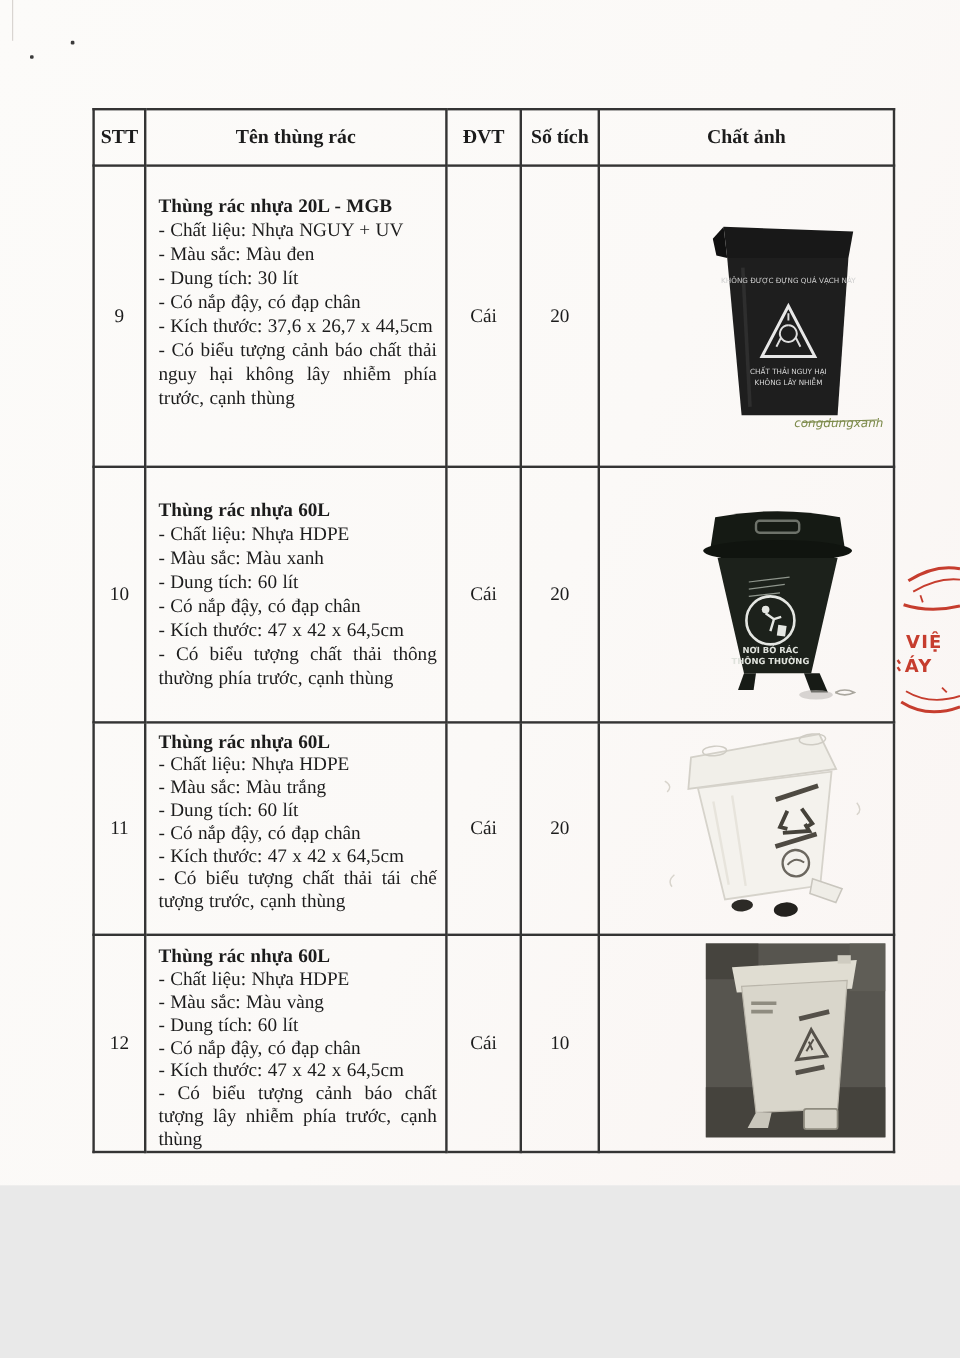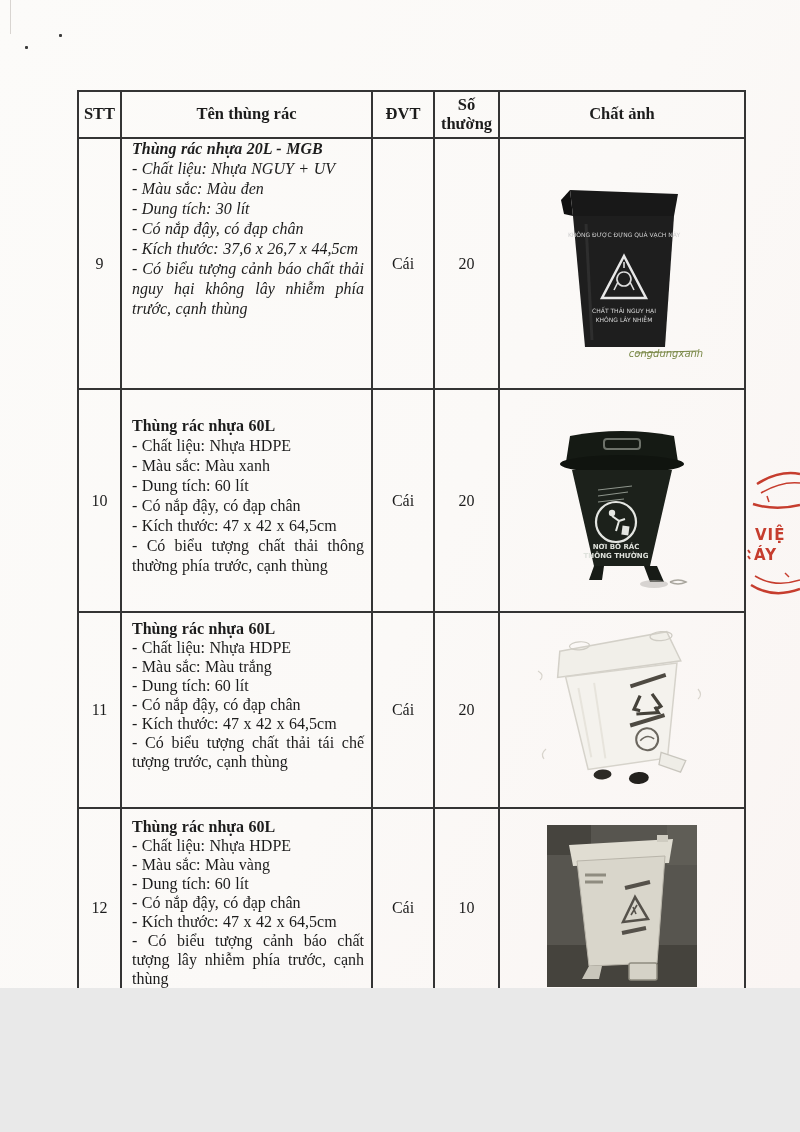--- a/index.html
+++ b/index.html
@@ -10,25 +10,25 @@
   .edge-shadow{position:absolute;left:10px;top:0;width:1px;height:34px;background:#d9d5d1;}
 
   table.bins{position:absolute;left:77px;top:90px;border-collapse:collapse;table-layout:fixed;width:667px;}
   .bins th,.bins td{border:2px solid #343434;overflow:hidden;}
   .bins th{font-size:16.5px;font-weight:bold;text-align:center;vertical-align:middle;line-height:1.15;padding:2px;}
   tr.hdr{height:47px;}
   td.stt,td.dvt,td.qty{text-align:center;vertical-align:middle;font-size:16px;}
   td.desc{vertical-align:top;padding:0 7px 0 10px;font-size:16px;word-spacing:0.5px;}
   .btitle{font-weight:bold;}
   .spec{text-align:justify;}
-  tr.r9{height:251px;}  tr.r9  .desc{line-height:20px;font-style:italic;}
+  tr.r9{height:251px;}  tr.r9  .desc{padding-top:24px;line-height:20px;}
   tr.r10{height:213px;} tr.r10 .desc{padding-top:26px;line-height:20px;}
   tr.r11{height:165px;} tr.r11 .desc{padding-top:6px;line-height:19px;}
   tr.r12{height:170px;} tr.r12 .desc{padding-top:8px;line-height:19px;}
-  td.img{text-align:center;vertical-align:middle;padding:16px;}
+  td.img{text-align:right;vertical-align:middle;padding:6px;}
 
   .photo12{display:inline-block;line-height:0;}
   .stamp{position:absolute;top:458px;right:0;width:55px;height:152px;}
   .footer{position:absolute;top:1098px;right:16px;
     font-family:"DejaVu Sans","Liberation Sans",sans-serif;font-size:16px;color:#4b4b4b;}
   svg text{font-family:"DejaVu Sans","Liberation Sans",sans-serif;}
 </style>
 </head>
 <body>
 
@@ -44,21 +44,21 @@
         <col style="width:251px">
         <col style="width:62px">
       <col style="width:65px">
         <col style="width:246px">
     </colgroup>
     <thead>
       <tr class="hdr">
         <th>STT</th>
         <th>Tên thùng rác</th>
         <th>ĐVT</th>
-        <th>Số thường</th>
+        <th>Số tích</th>
         <th>Chất ảnh</th>
       </tr>
     </thead>
     <tbody>
 
       <tr class="r9">
         <td class="stt">9</td>
         <td class="desc">
           <div class="btitle">Thùng rác nhựa 20L - MGB</div>
           <div class="spec">- Chất liệu: Nhựa NGUY + UV</div>

